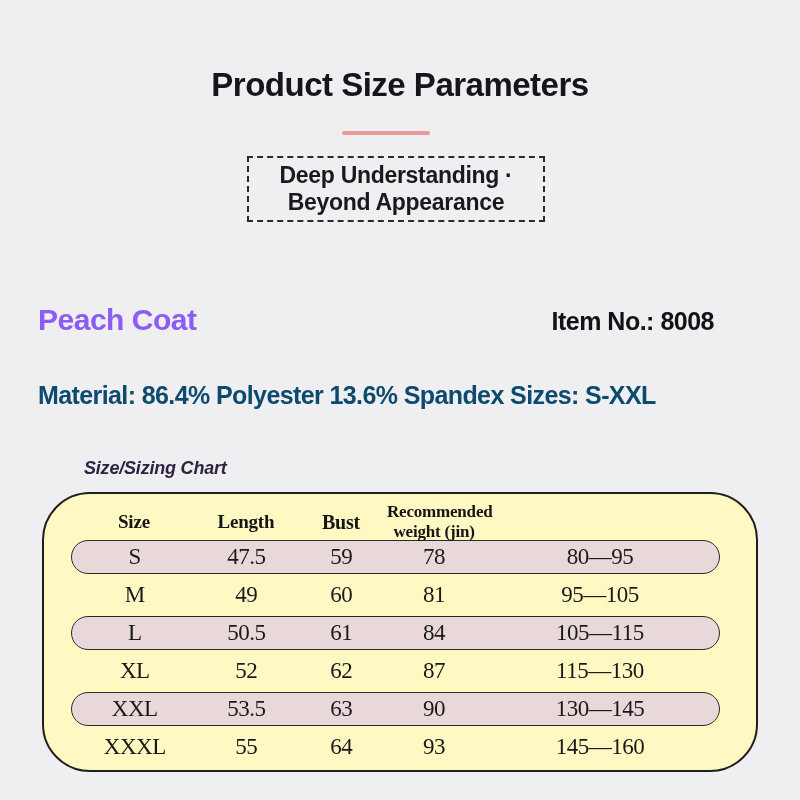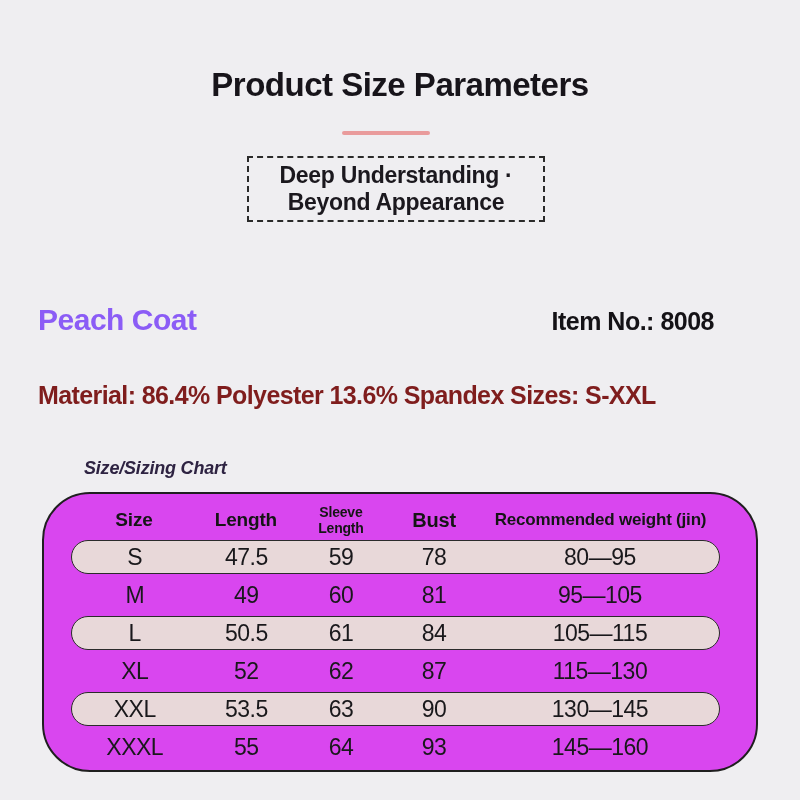--- a/index.html
+++ b/index.html
@@ -26,30 +26,31 @@
     line-height:27px;letter-spacing:-0.3px;
   }
   .product-row{
     position:absolute;top:303px;left:38px;width:676px;
     display:flex;justify-content:space-between;align-items:baseline;
   }
   .product-name{font-size:30px;font-weight:700;color:#8b5cf6;letter-spacing:-0.5px;}
   .item-no{font-size:25px;font-weight:700;color:#141216;letter-spacing:-0.5px;}
   .material{
     position:absolute;top:381px;left:38px;width:724px;
-    font-size:25px;font-weight:700;color:#7f1d1d;letter-spacing:-0.6px;white-space:nowrap;
+    font-size:25px;font-weight:700;color:#0c4a6e;letter-spacing:-0.6px;white-space:nowrap;
   }
   .chart-label{
     position:absolute;top:458px;left:84px;
     font-size:18px;font-weight:700;color:#2e2342;letter-spacing:-0.2px;font-style:italic;
   }
   .size-table{
     position:absolute;top:492px;left:42px;width:716px;height:280px;box-sizing:border-box;
-    border:2px solid #1f1f1f;border-radius:48px;background:#d946ef;
+    border:2px solid #1f1f1f;border-radius:48px;background:#fef9c3;
     padding:8px 36px 6px 27px;
+    font-family:Liberation Serif, serif;
   }
   .thead,.trow{
     display:grid;
     grid-template-columns:19.4% 15.1% 14.2% 14.5% 36.8%;
     align-items:center;
   }
   .thead{height:36px;}
   .hcell{text-align:center;font-weight:700;color:#151515;font-size:19px;letter-spacing:-0.2px;}
   .hcell.col2{font-size:14px;}
   .hcell.col3{font-size:20px;}
@@ -78,21 +79,20 @@
   </div>
 
   <div class="material">Material: 86.4% Polyester 13.6% Spandex Sizes: S-XXL</div>
 
   <div class="chart-label">Size/Sizing Chart</div>
 
   <div class="size-table">
     <div class="thead" id="thead">
         <span class="hcell col0">Size</span>
         <span class="hcell col1">Length</span>
-        <span class="hcell col2">Sleeve Length</span>
         <span class="hcell col3">Bust</span>
         <span class="hcell col4">Recommended weight (jin)</span>
       </div>
     <div id="tbody">
         <div class="trow pill">
           <span class="cell col0">S</span>
           <span class="cell col1">47.5</span>
           <span class="cell col2">59</span>
           <span class="cell col3">78</span>
           <span class="cell col4">80—95</span>

